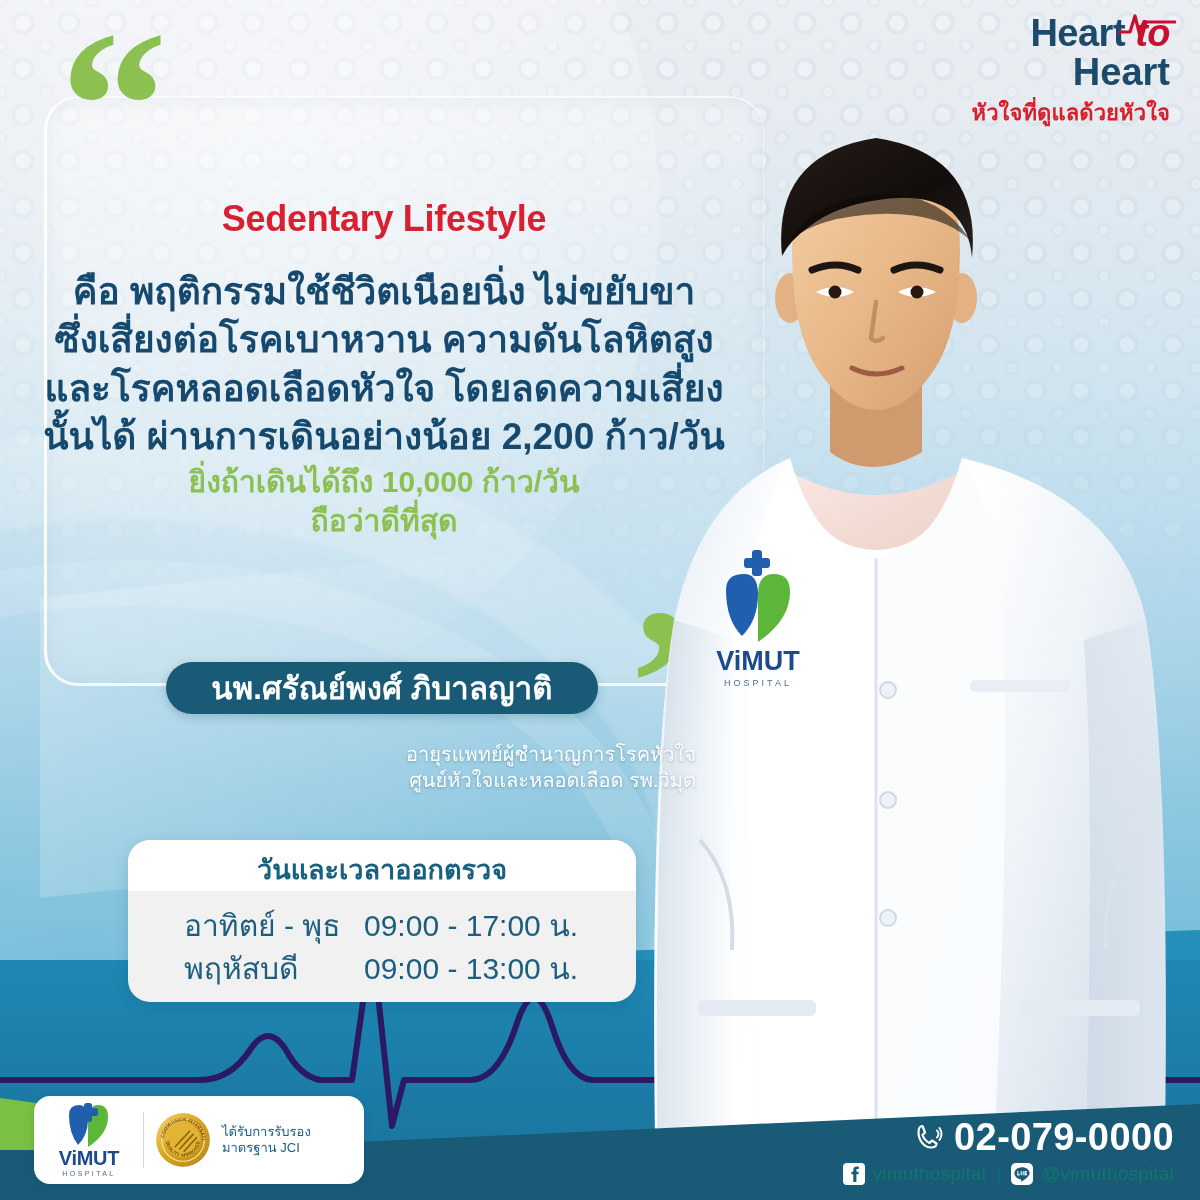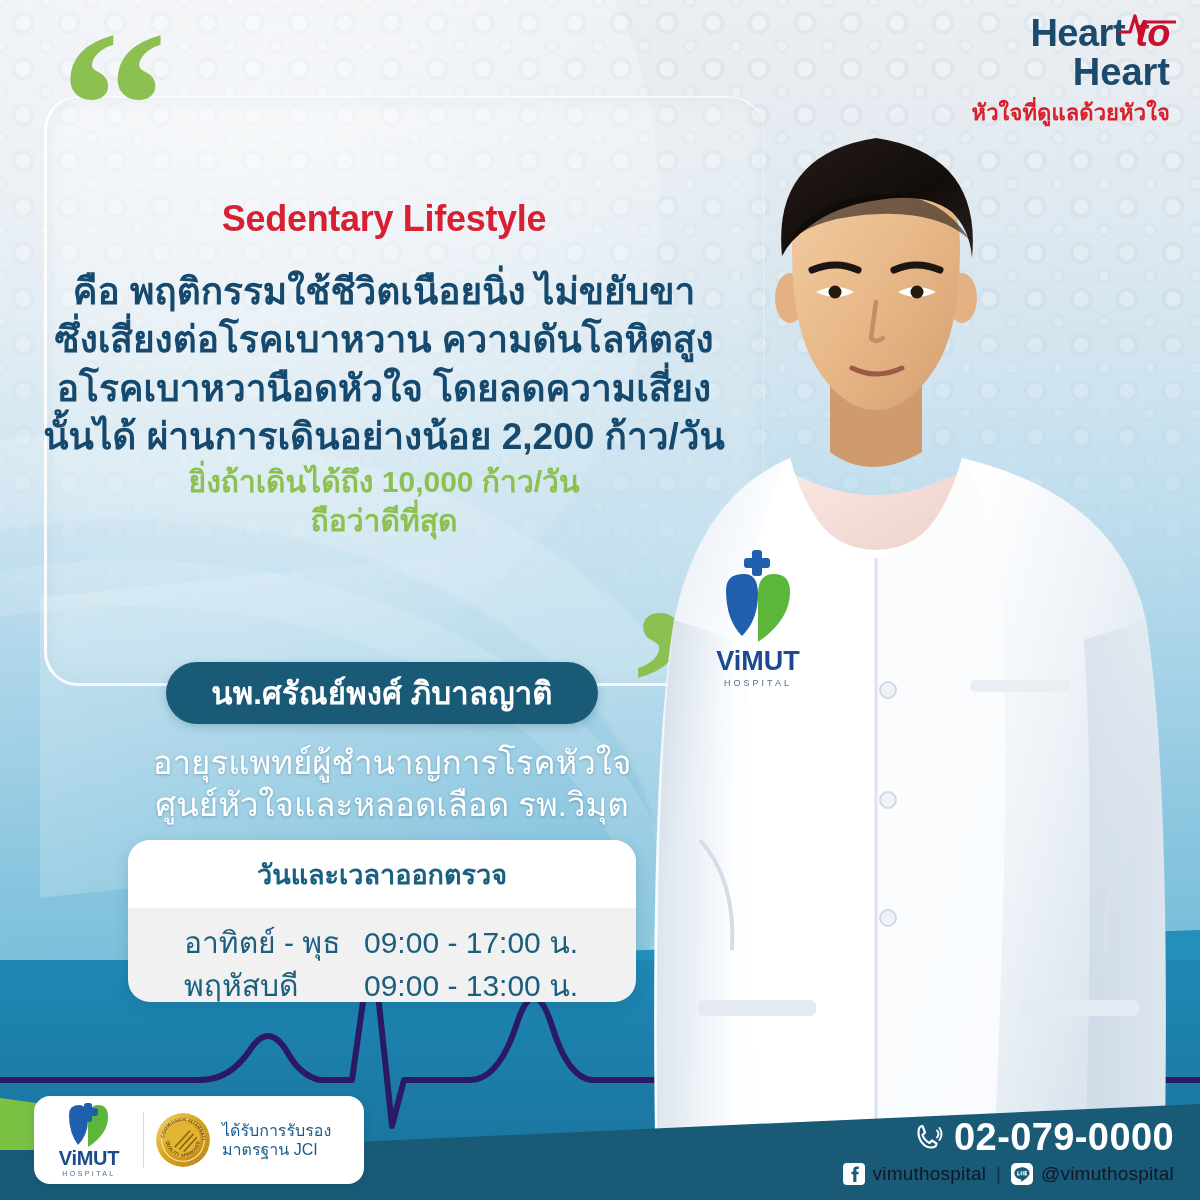--- a/index.html
+++ b/index.html
@@ -108,43 +108,43 @@
   }
   .body-copy {
     position:absolute; left:0; top:268px; width:768px; text-align:center;
     color:#16496e; font-size:37px; font-weight:bold; line-height:1.31;
   }
   .body-copy .ln { display:block; white-space:nowrap; }
   .body-copy .hi { color:#8cc152; font-size:30px; }
 
   
   .name-pill {
-    position:absolute; left:166px; top:662px; width:432px; height:62px;
+    position:absolute; left:166px; top:662px; width:432px; height:52px;
     background:#195b77; border-radius:34px;
     display:flex; align-items:center; justify-content:center;
     box-shadow:0 3px 10px rgba(12,60,84,.22);
   }
   .name-pill span {
     color:#fff; font-size:31px; font-weight:bold; letter-spacing:.2px; white-space:nowrap;
   }
   .credentials {
-    position:absolute; left:68px; top:742px; width:648px; text-align:center;
-    color:#fff; font-size:33px; line-height:1.28; font-weight:500;
+    position:absolute; left:48px; top:742px; width:648px; text-align:right;
+    color:#fff; font-size:20px; line-height:1.28; font-weight:500;
     text-shadow:0 1px 3px rgba(20,70,95,.35);
   }
   .credentials .ln { display:block; white-space:nowrap; }
 
   
   .sched {
     position:absolute; left:128px; top:840px; width:508px; height:162px;
     border-radius:22px; overflow:hidden; background:#f1f1f1;
     box-shadow:0 4px 14px rgba(15,70,95,.16);
   }
   .sched-head {
-    height:68px; background:#fff; display:flex; align-items:center; justify-content:center;
+    height:51px; background:#fff; display:flex; align-items:flex-end; justify-content:center;
   }
   .sched-head span { color:#17607f; font-size:27px; font-weight:bold; }
   .sched-body { padding:14px 0 0 8px; }
   .sched-row {
     display:flex; align-items:baseline; color:#1b5e7d;
     font-size:30px; line-height:1.42; font-weight:500;
   }
   .sched-row .day  { width:228px; text-align:left; padding-left:48px; }
   .sched-row .time { flex:1; text-align:left; }
 
@@ -171,31 +171,31 @@
     position:absolute; left:34px; top:1096px; width:330px; height:88px;
     background:#fff; border-radius:16px;
     display:flex; align-items:center; padding:0 12px;
     box-shadow:0 3px 10px rgba(10,55,80,.18);
   }
   .cert-logo { width:86px; display:flex; flex-direction:column; align-items:center; }
   .cert-logo .nm { font-size:20px; font-weight:bold; color:#1b4a8f; letter-spacing:-.3px; line-height:1; margin-top:1px; }
   .cert-logo .sub { font-size:7px; letter-spacing:2.4px; color:#4a6b94; margin-top:2px; }
   .cert-div { width:1px; height:56px; background:#d4dae0; margin:0 11px; }
   .cert-seal { width:56px; height:56px; flex:0 0 56px; }
-  .cert-txt { margin-left:11px; color:#1b5e8a; font-size:16px; line-height:1.2; }
+  .cert-txt { margin-left:11px; color:#1b5e8a; font-size:13px; line-height:1.2; }
   .cert-txt .ln { display:block; white-space:nowrap; }
 
   .contact { position:absolute; right:26px; top:1118px; text-align:right; }
   .phone-row { display:flex; align-items:center; justify-content:flex-end; gap:11px; }
   .phone-row .num {
     color:#fff; font-size:38px; font-weight:bold; letter-spacing:.4px; line-height:1;
   }
   .social-row {
     display:flex; align-items:center; justify-content:flex-end; gap:8px;
-    margin-top:7px; color:#0f172a; font-size:19px;
+    margin-top:7px; color:#0f766e; font-size:19px;
   }
   .social-row .sep { opacity:.65; margin:0 2px; }
   .social-row .lbl { letter-spacing:.2px; }
 </style>
 </head>
 <body>
 
 <div class="poster">
 
   <div class="bg-base"></div>
@@ -229,21 +229,21 @@
     </div>
     <div class="logo-l2">Heart</div>
     <div class="logo-tag">หัวใจที่ดูแลด้วยหัวใจ</div>
   </div>
 
   <div class="headline">Sedentary Lifestyle</div>
 
   <div class="body-copy">
     <span class="ln">คือ พฤติกรรมใช้ชีวิตเนือยนิ่ง ไม่ขยับขา</span>
     <span class="ln">ซึ่งเสี่ยงต่อโรคเบาหวาน ความดันโลหิตสูง</span>
-    <span class="ln">อโรคเบาหวานือดหัวใจ โดยลดความเสี่ยง</span>
+    <span class="ln">และโรคหลอดเลือดหัวใจ โดยลดความเสี่ยง</span>
     <span class="ln">นั้นได้ ผ่านการเดินอย่างน้อย 2,200 ก้าว/วัน</span>
     <span class="ln hi">ยิ่งถ้าเดินได้ถึง 10,000 ก้าว/วัน</span>
     <span class="ln hi">ถือว่าดีที่สุด</span>
   </div>
 
   <svg class="doctor" viewBox="0 0 560 1120" preserveAspectRatio="xMidYMax meet">
     <defs>
       <linearGradient id="coat" x1="0" y1="0" x2="1" y2="0.4">
         <stop offset="0%" stop-color="#e2e9f0"></stop>
         <stop offset="22%" stop-color="#fbfdff"></stop>

